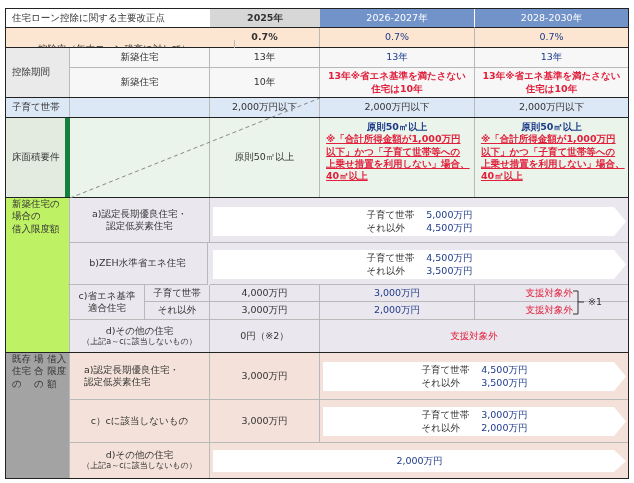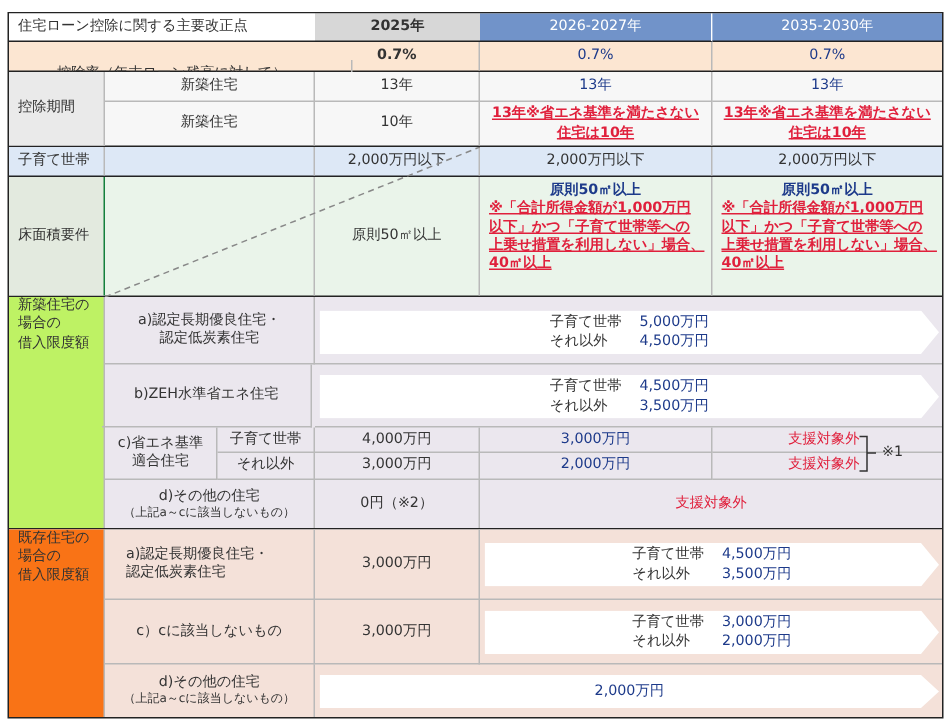--- a/index.html
+++ b/index.html
@@ -2,21 +2,21 @@
 <html><head>
 <meta charset="utf-8">
 <style>
   html, body { margin:0; padding:0; background:#ffffff; }
   body { width:634px; height:483px; position:relative; overflow:hidden;
          font-family:"DejaVu Sans", "Liberation Sans", sans-serif; font-size:9.5px; color:#333; }
   .abs { position:absolute; box-sizing:border-box; }
   .cell { position:absolute; box-sizing:border-box; display:flex; align-items:center; justify-content:center;
           text-align:center; line-height:1.3; }
   .left { justify-content:flex-start; padding-left:6px; text-align:left; }
-  .red { color:#e0203c; font-weight:bold;text-decoration:underline; }
+  .red { color:#e0203c; font-weight:bold; }
   .redn { color:#e0203c; }
   .blue { color:#1d3a8a; }
   .bold { font-weight:bold; }
   .hl { border-right:1px solid #b9b9b9; }
   .bb { border-bottom:1px solid #b9b9b9; }
   .arrow { position:absolute; background:#ffffff;
            clip-path:polygon(0 0, calc(100% - 12px) 0, 100% 50%, calc(100% - 12px) 100%, 0 100%); }
   .pair { display:grid; grid-template-columns:auto auto; column-gap:12px; text-align:left; line-height:1.3; }
   .u { text-decoration:underline; }
 </style>
@@ -28,21 +28,21 @@
 <div class="cell left" style="left:6px;top:9px;width:204px;height:19px;background:#fff;border-bottom:1px solid #222;">
   <span>住宅ローン控除に関する主要改正点</span>
 </div>
 <div class="cell bold" style="left:210px;top:9px;width:110px;height:19px;background:#d7d7d7;border-bottom:1px solid #222;">
   <span>2025年</span>
 </div>
 <div class="cell" style="left:320px;top:9px;width:155px;height:19px;background:#7193c9;color:#fff;border-right:1px solid #fff;border-bottom:1px solid #222;">
   <span>2026-2027年</span>
 </div>
 <div class="cell" style="left:475px;top:9px;width:153px;height:19px;background:#7193c9;color:#fff;border-bottom:1px solid #222;">
-  <span>2035-2030年</span>
+  <span>2028-2030年</span>
 </div>
 
 <div class="abs" style="left:6px;top:28px;width:622px;height:20px;background:#fce6d2;border-bottom:1px solid #222;"></div>
 <div class="cell left" style="left:6px;top:40px;width:229px;height:19px;border-right:1px solid #b9b9b9;padding-left:32px;">
   <span>控除率（年末ローン残高に対して）</span>
 </div>
 <div class="cell bold hl" style="left:210px;top:28px;width:110px;height:19px;">
   <span>0.7%</span>
 </div>
 <div class="cell blue hl" style="left:320px;top:28px;width:155px;height:19px;">
@@ -92,21 +92,21 @@
   <span>2,000万円以下</span>
 </div>
 <div class="cell hl" style="left:320px;top:98px;width:155px;height:19px;">
   <span>2,000万円以下</span>
 </div>
 <div class="cell" style="left:475px;top:98px;width:153px;height:19px;">
   <span>2,000万円以下</span>
 </div>
 
 <div class="abs" style="left:6px;top:118px;width:622px;height:80px;background:#eaf4ea;border-bottom:1px solid #222;"></div>
-<div class="cell left" style="left:6px;top:118px;width:64px;height:79px;background:#e3eadf;border-right:1px solid #15803d;">
+<div class="cell left" style="left:6px;top:118px;width:64px;height:79px;background:#e3eadf;border-right:5px solid #15803d;">
   <span>床面積要件</span>
 </div>
 <div class="abs hl" style="left:70px;top:118px;width:140px;height:79px;"></div>
 <div class="cell hl" style="left:210px;top:118px;width:110px;height:79px;">
   <span>原則50㎡以上</span>
 </div>
 <div class="cell hl" style="left:320px;top:118px;width:155px;height:79px;flex-direction:column;justify-content:flex-start;padding-top:3px;">
   <span class="blue bold">原則50㎡以上</span>
   <span class="red u" style="align-self:flex-start;padding-left:6px;">※「合計所得金額が1,000万円</span>
   <span class="red u" style="align-self:flex-start;padding-left:6px;">以下」かつ「子育て世帯等への</span>
@@ -201,21 +201,21 @@
   <span style="font-size:8px;">（上記a～cに該当しないもの）</span>
 </div>
 <div class="cell hl" style="left:210px;top:320px;width:110px;height:32px;">
   <span>0円（※2）</span>
 </div>
 <div class="cell redn" style="left:320px;top:320px;width:308px;height:32px;">
   <span>支援対象外</span>
 </div>
 
 <div class="abs" style="left:6px;top:353px;width:622px;height:125px;background:#f4e1d9;"></div>
-<div class="cell left" style="left:6px;top:353px;width:64px;height:125px;background:#f97316;border-right:1px solid #b9b9b9;flex-direction:column;align-items:flex-start;">
+<div class="cell left" style="left:6px;top:353px;width:64px;height:125px;background:#a3a3a3;border-right:1px solid #b9b9b9;flex-direction:row;align-items:flex-start;">
   <span>既存住宅の</span>
   <span>場合の</span>
   <span>借入限度額</span>
 </div>
 
 <div class="cell hl bb" style="left:70px;top:353px;width:140px;height:47px;flex-direction:column;align-items:flex-start;padding-left:14px;">
   <span>a)認定長期優良住宅・</span>
   <span>認定低炭素住宅</span>
 </div>
 <div class="cell hl bb" style="left:210px;top:353px;width:110px;height:47px;">

